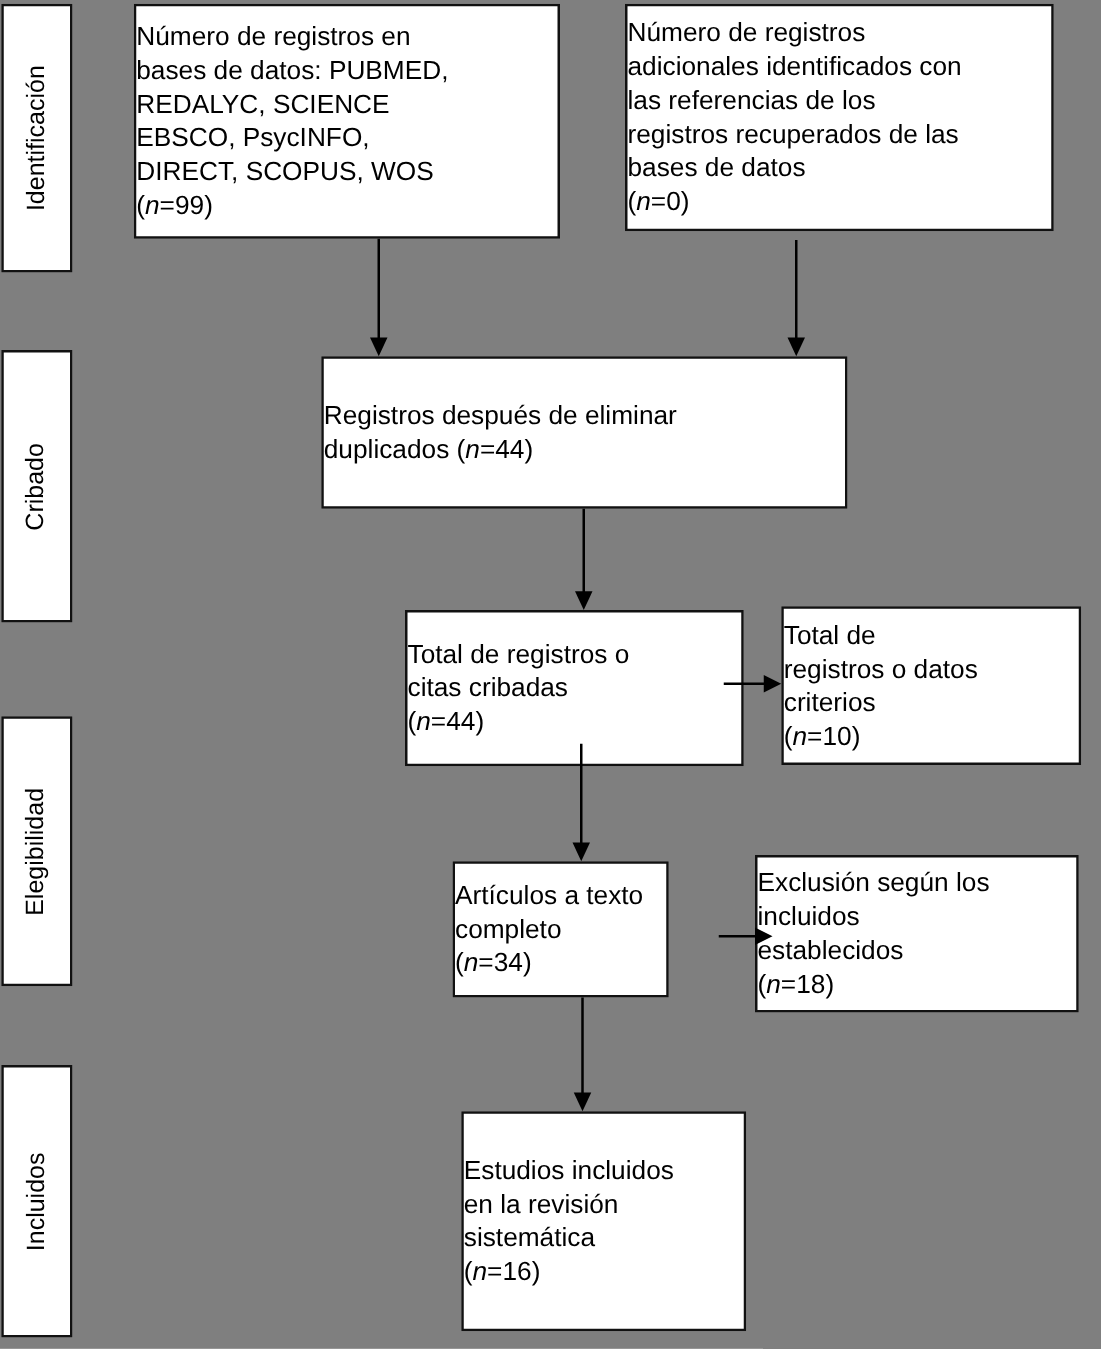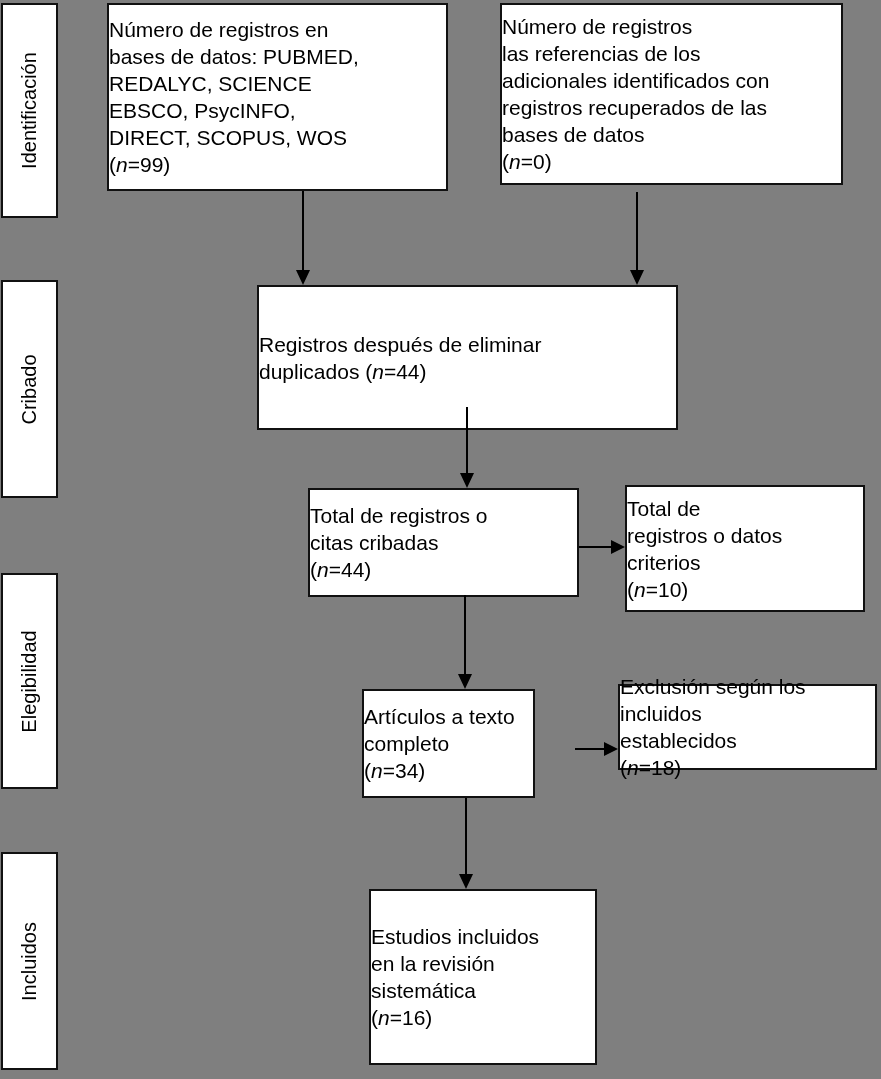--- a/index.html
+++ b/index.html
@@ -81,52 +81,52 @@
       <div class="line">Número de registros en</div>
       <div class="line">bases de datos: PUBMED,</div>
       <div class="line">REDALYC, SCIENCE</div>
       <div class="line">EBSCO, PsycINFO,</div>
       <div class="line">DIRECT, SCOPUS, WOS</div>
       <div class="line">(<span class="nvar">n</span>=99)</div>
     </div>
 
   <div class="fbox" style="left:500px;top:3px;width:343px;height:182px">
       <div class="line">Número de registros</div>
+      <div class="line">adicionales identificados con</div>
       <div class="line">las referencias de los</div>
-      <div class="line">adicionales identificados con</div>
       <div class="line">registros recuperados de las</div>
       <div class="line">bases de datos</div>
       <div class="line">(<span class="nvar">n</span>=0)</div>
     </div>
 
-  <div class="fbox" style="left:257px;top:285px;width:421px;height:145px">
+  <div class="fbox" style="left:257px;top:285px;width:421px;height:122px">
       <div class="line">Registros después de eliminar</div>
       <div class="line">duplicados (<span class="nvar">n</span>=44)</div>
     </div>
 
-  <div class="fbox" style="left:308px;top:488px;width:271px;height:109px">
+  <div class="fbox" style="left:324px;top:488px;width:271px;height:125px">
       <div class="line">Total de registros o</div>
       <div class="line">citas cribadas</div>
       <div class="line">(<span class="nvar">n</span>=44)</div>
     </div>
 
   <div class="fbox" style="left:625px;top:485px;width:240px;height:127px">
       <div class="line">Total de</div>
       <div class="line">registros o datos</div>
       <div class="line">criterios</div>
       <div class="line">(<span class="nvar">n</span>=10)</div>
     </div>
 
   <div class="fbox" style="left:362px;top:689px;width:173px;height:109px">
       <div class="line">Artículos a texto</div>
       <div class="line">completo</div>
       <div class="line">(<span class="nvar">n</span>=34)</div>
     </div>
 
-  <div class="fbox" style="left:618px;top:684px;width:259px;height:86px">
+  <div class="fbox" style="left:604px;top:684px;width:259px;height:126px">
       <div class="line">Exclusión según los</div>
       <div class="line">incluidos</div>
       <div class="line">establecidos</div>
       <div class="line">(<span class="nvar">n</span>=18)</div>
     </div>
 
   <div class="fbox" style="left:369px;top:889px;width:228px;height:176px">
       <div class="line">Estudios incluidos</div>
       <div class="line">en la revisión</div>
       <div class="line">sistemática</div>

